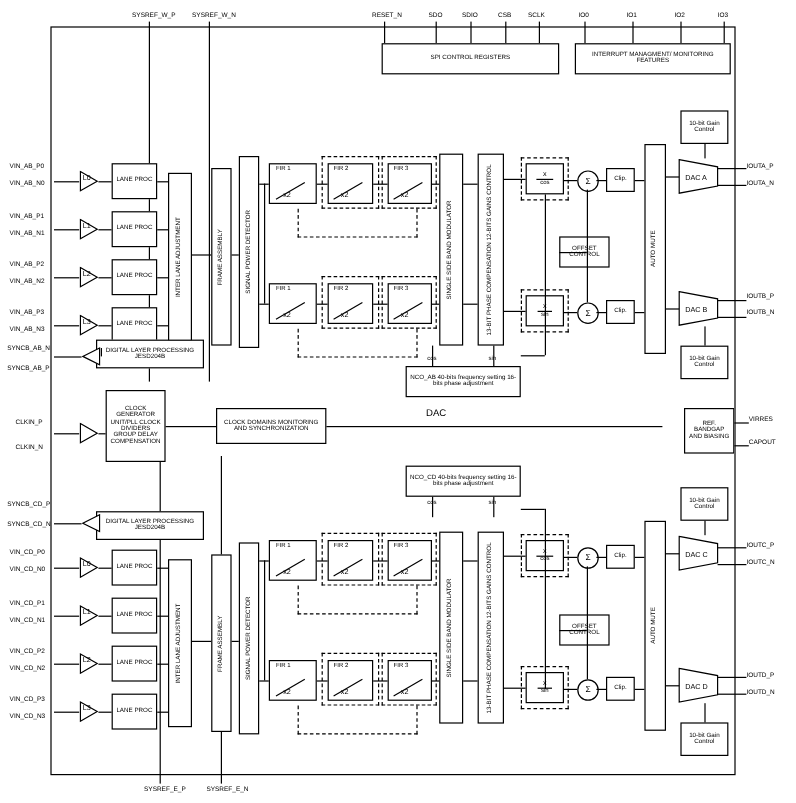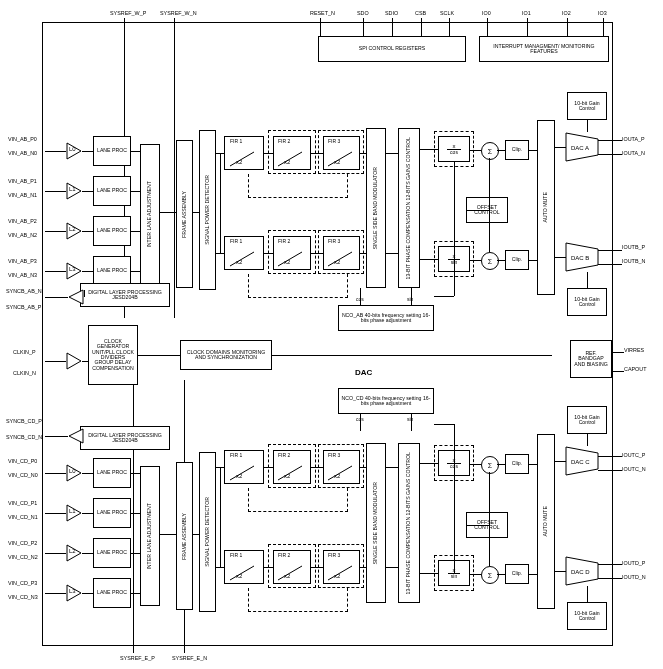--- a/index.html
+++ b/index.html
@@ -20,21 +20,21 @@
   .sum{position:absolute;border:1px solid #000;border-radius:50%;display:flex;align-items:center;justify-content:center;font-size:7px;background:#fff;}
   .firlab{position:absolute;font-size:5px;}
 </style>
 </head>
 <body>
 
 <div id="root">
 
   <div class="abs outer" style="left:42px;top:22px;width:571px;height:624px;"></div>
 
-  <div class="abs t8" style="left:355px;top:368px;font-weight:bold;">DAC</div>
+  <div class="abs t8" style="left:355px;top:340px;font-weight:normal;">DAC</div>
 
   <div class="pinlbl" style="left:110px;top:10px;">SYSREF_W_P</div>
   <div class="pinlbl" style="left:160px;top:10px;">SYSREF_W_N</div>
   <div class="vline" style="left:124px;top:18px;height:300px;"></div>
   <div class="vline" style="left:174px;top:18px;height:300px;"></div>
 
   <div class="pinlbl" style="left:310px;top:10px;">RESET_N</div>
   <div class="pinlbl" style="left:357px;top:10px;">SDO</div>
   <div class="pinlbl" style="left:385px;top:10px;">SDIO</div>
   <div class="pinlbl" style="left:415px;top:10px;">CSB</div>

